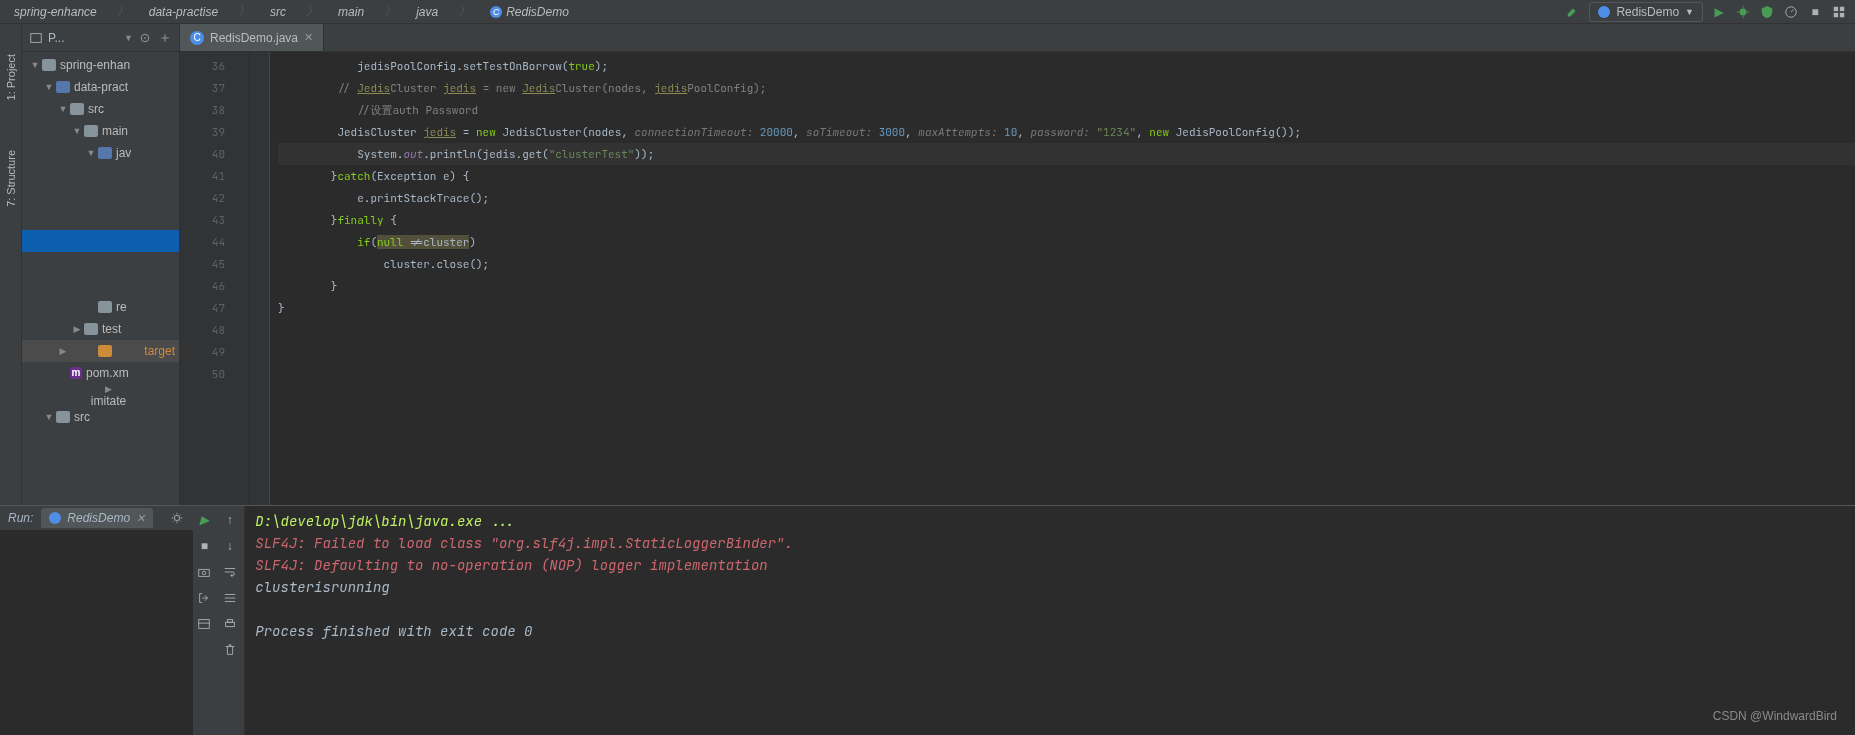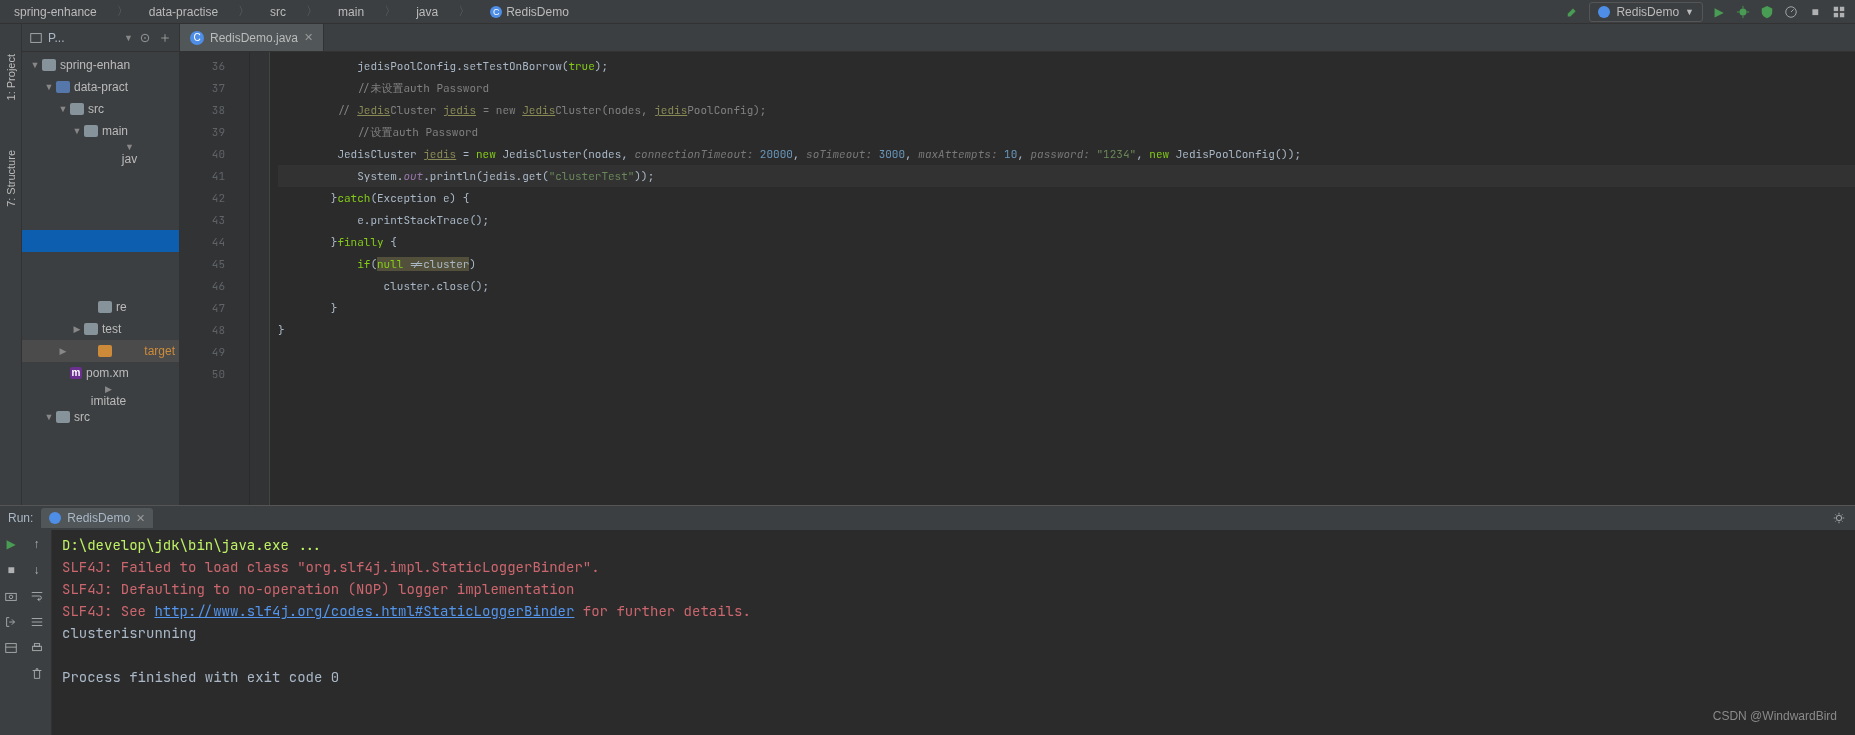--- a/index.html
+++ b/index.html
@@ -20,20 +20,21 @@
   display: flex;
   align-items: center;
   padding: 0 8px;
   border-bottom: 1px solid #323232;
 }
 .breadcrumb {
   display: flex;
   align-items: flex-start;
   gap: 12px;
   flex: 1;
+  font-style: italic;
 }
 .breadcrumb-item {
   padding: 2px 6px;
   color: #bbbbbb;
 }
 .breadcrumb-sep {
   color: #666;
   padding: 0 2px;
 }
 .breadcrumb-item .cicon {
@@ -221,21 +222,22 @@
 .c-num { color: #6897bb; }
 .c-hint { color: #787878; font-style: italic; }
 .c-field { color: #9876aa; font-style: italic; }
 .c-warn { color: #8a8a56; text-decoration: underline; }
 .c-warn2 { background: #52503a; }
 .run-panel {
   height: 230px;
   background: #2b2b2b;
   border-top: 1px solid #555;
   display: flex;
-  flex-direction: column;
+  flex-direction: row;
+  font-style: italic;
 }
 .run-header {
   height: 24px;
   background: #3c3f41;
   display: flex;
   align-items: center;
   padding: 0 8px;
   gap: 8px;
 }
 .run-tab {
@@ -388,21 +390,21 @@
         <div class="tree-item" style="padding-left: 34px;">
           <span class="tree-arrow down"></span>
           <span class="folder-icon"></span>
           <span>src</span>
         </div>
         <div class="tree-item" style="padding-left: 48px;">
           <span class="tree-arrow down"></span>
           <span class="folder-icon"></span>
           <span>main</span>
         </div>
-        <div class="tree-item" style="padding-left: 62px; flex-direction: column;">
+        <div class="tree-item" style="padding-left: 62px;">
           <span class="tree-arrow down"></span>
           <span class="folder-icon blue"></span>
           <span>jav</span>
         </div>
         <div class="tree-item" style="padding-left: 76px;">
           <span class="tree-arrow "></span>
           <span></span>
         </div>
         <div class="tree-item" style="padding-left: 76px;">
           <span class="tree-arrow "></span>
@@ -479,21 +481,20 @@
           <div>45</div>
           <div>46</div>
           <div>47</div>
           <div>48</div>
           <div>49</div>
           <div>50</div>
         </div>
       <div class="gutter2"></div>
       <div class="code" id="code">
           <div class="code-line">            jedisPoolConfig.setTestOnBorrow(<span class="c-kw">true</span>);</div>
-          <div class="code-line">            <span class="c-comm">//未设置auth Password</span></div>
           <div class="code-line">         <span class="c-comm">// </span><span class="c-warn">Jedis</span><span class="c-comm">Cluster </span><span class="c-warn">jedis</span><span class="c-comm"> = new </span><span class="c-warn">Jedis</span><span class="c-comm">Cluster(nodes, </span><span class="c-warn">jedis</span><span class="c-comm">PoolConfig);</span></div>
           <div class="code-line">            <span class="c-comm">//设置auth Password</span></div>
           <div class="code-line">         JedisCluster <span class="c-warn">jedis</span> = <span class="c-kw">new</span> JedisCluster(nodes, <span class="c-hint">connectionTimeout:</span> <span class="c-num">20000</span>, <span class="c-hint">soTimeout:</span> <span class="c-num">3000</span>, <span class="c-hint">maxAttempts:</span> <span class="c-num">10</span>, <span class="c-hint">password:</span> <span class="c-str">"1234"</span>, <span class="c-kw">new</span> JedisPoolConfig());</div>
           <div class="code-line hl">            System.<span class="c-field">out</span>.println(jedis.get(<span class="c-str">"clusterTest"</span>));</div>
           <div class="code-line">        }<span class="c-kw">catch</span>(Exception e) {</div>
           <div class="code-line">            e.printStackTrace();</div>
           <div class="code-line">        }<span class="c-kw">finally</span> {</div>
           <div class="code-line">            <span class="c-kw">if</span>(<span class="c-warn2"><span class="c-kw">null</span> !=cluster</span>)</div>
           <div class="code-line">                cluster.close();</div>
           <div class="code-line">        }</div>
@@ -565,21 +566,20 @@
       <span class="tb-icon">
         <svg viewBox="0 0 16 16" width="14" height="14">
             <path stroke="currentColor" fill="none" d="M3 4h10M5 4v9h6V4M7 4V2h2v2"></path>
           </svg>
       </span>
     </div>
     <div class="console" id="console">
         <div class="con-gray">D:\develop\jdk\bin\java.exe ...</div>
         <div class="con-err">SLF4J: Failed to load class "org.slf4j.impl.StaticLoggerBinder".</div>
         <div class="con-err">SLF4J: Defaulting to no-operation (NOP) logger implementation</div>
-        <div class="con-err">SLF4J: See <span class="con-link">http://www.slf4j.org/codes.html#StaticLoggerBinder</span> for further details.</div>
         <div class="">clusterisrunning</div>
         <div class="">&nbsp;</div>
         <div class="">Process finished with exit code 0</div>
       </div>
   </div>
 </div>
 
 <div class="watermark">CSDN @WindwardBird</div>
 
 </body></html>

